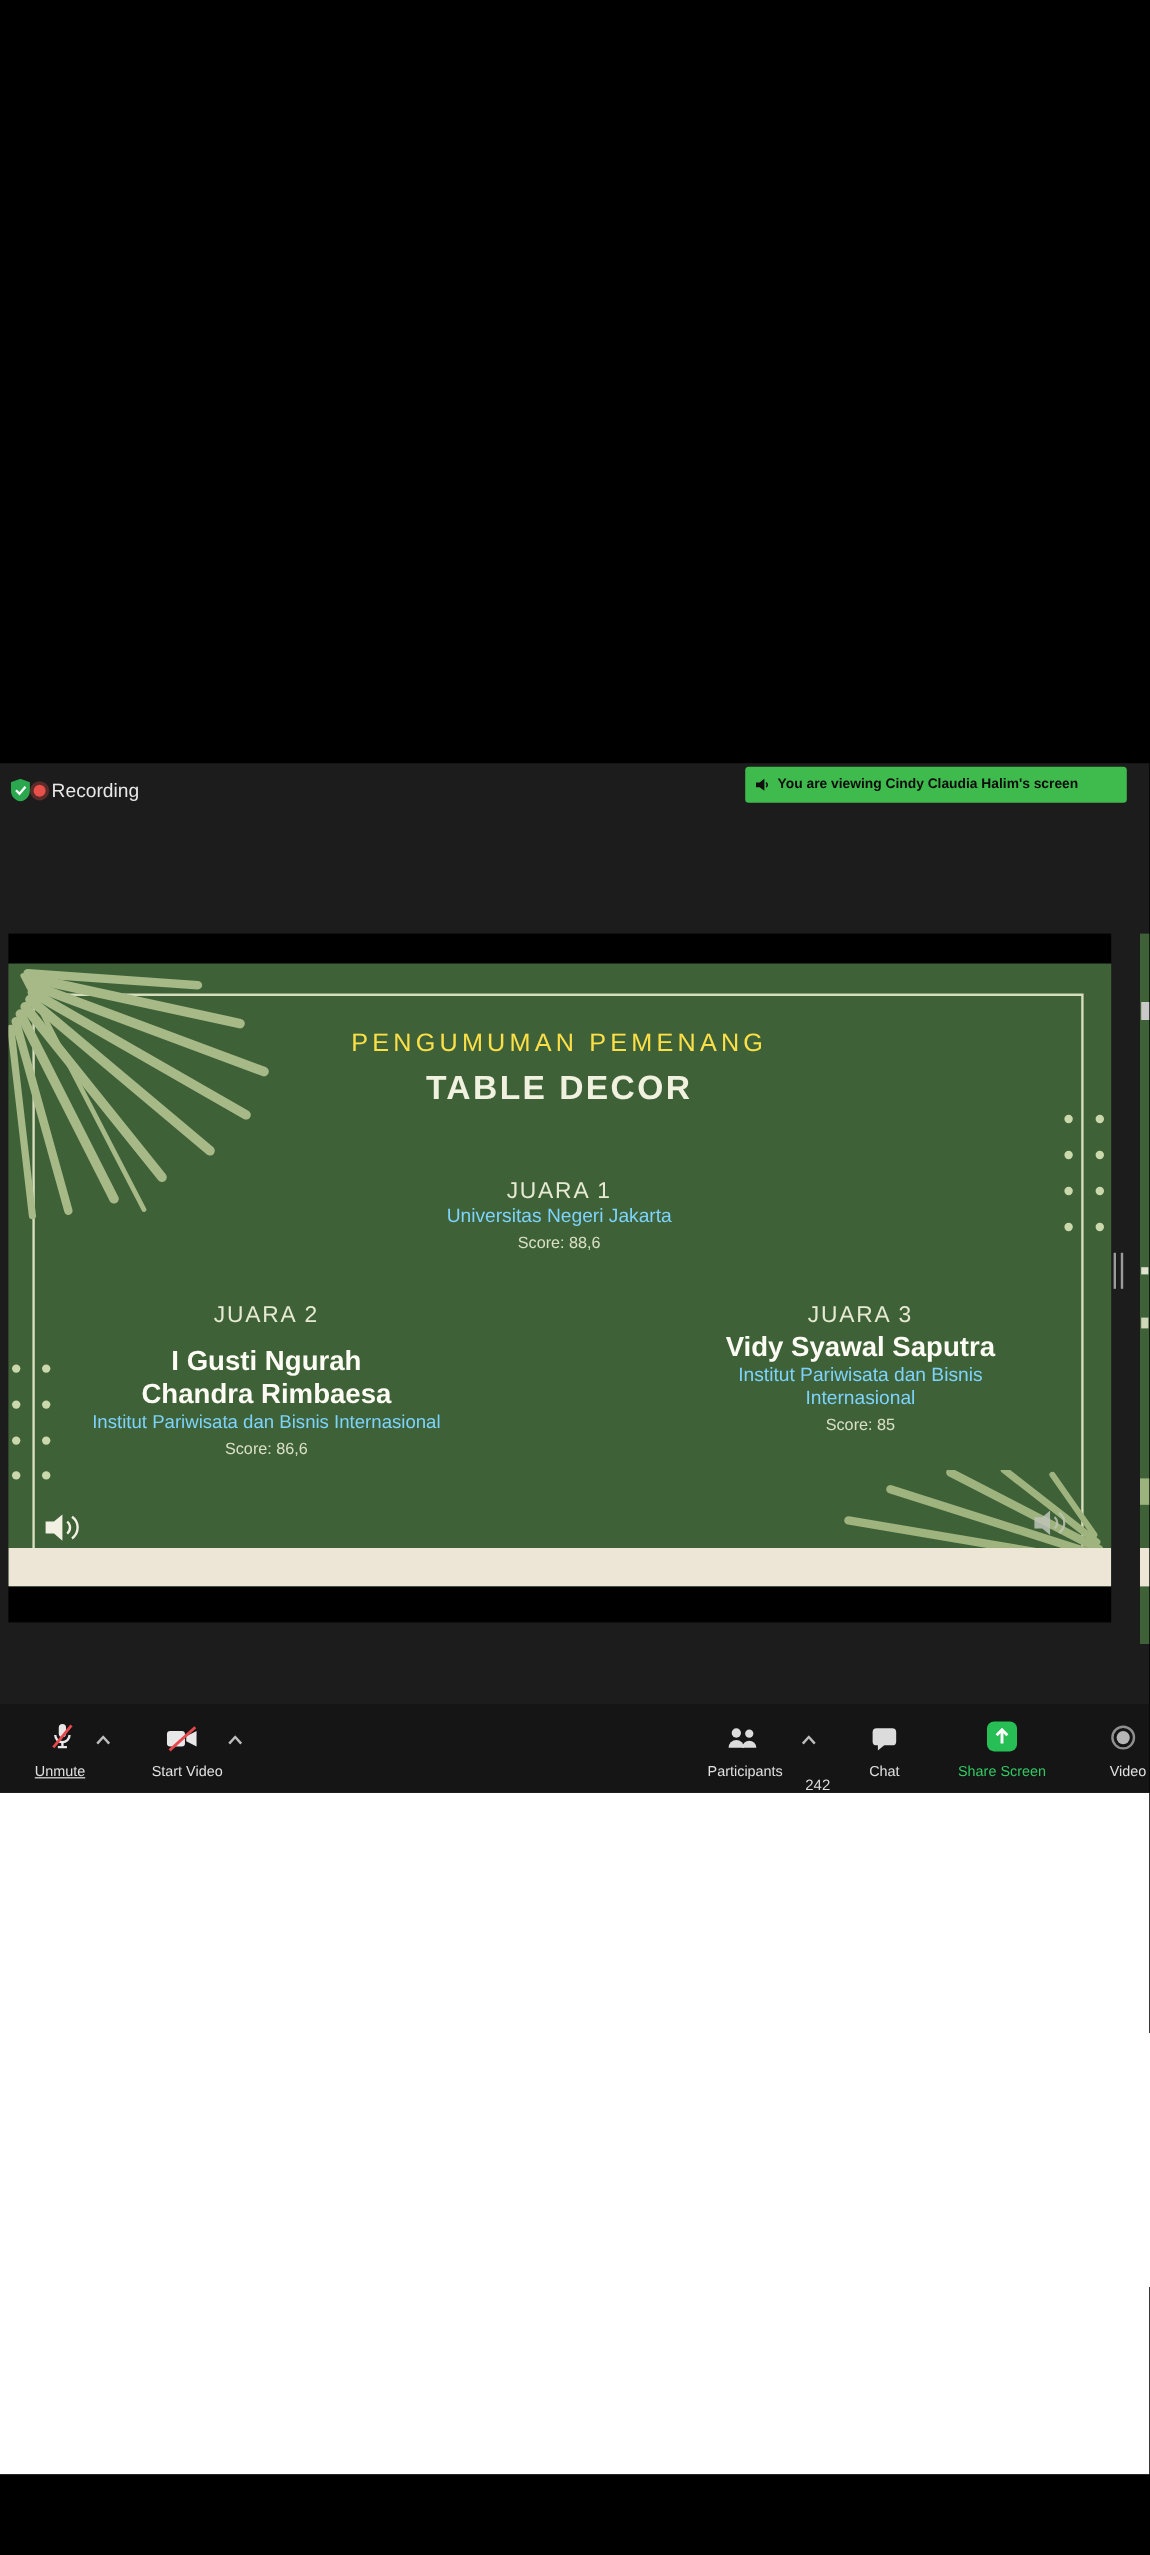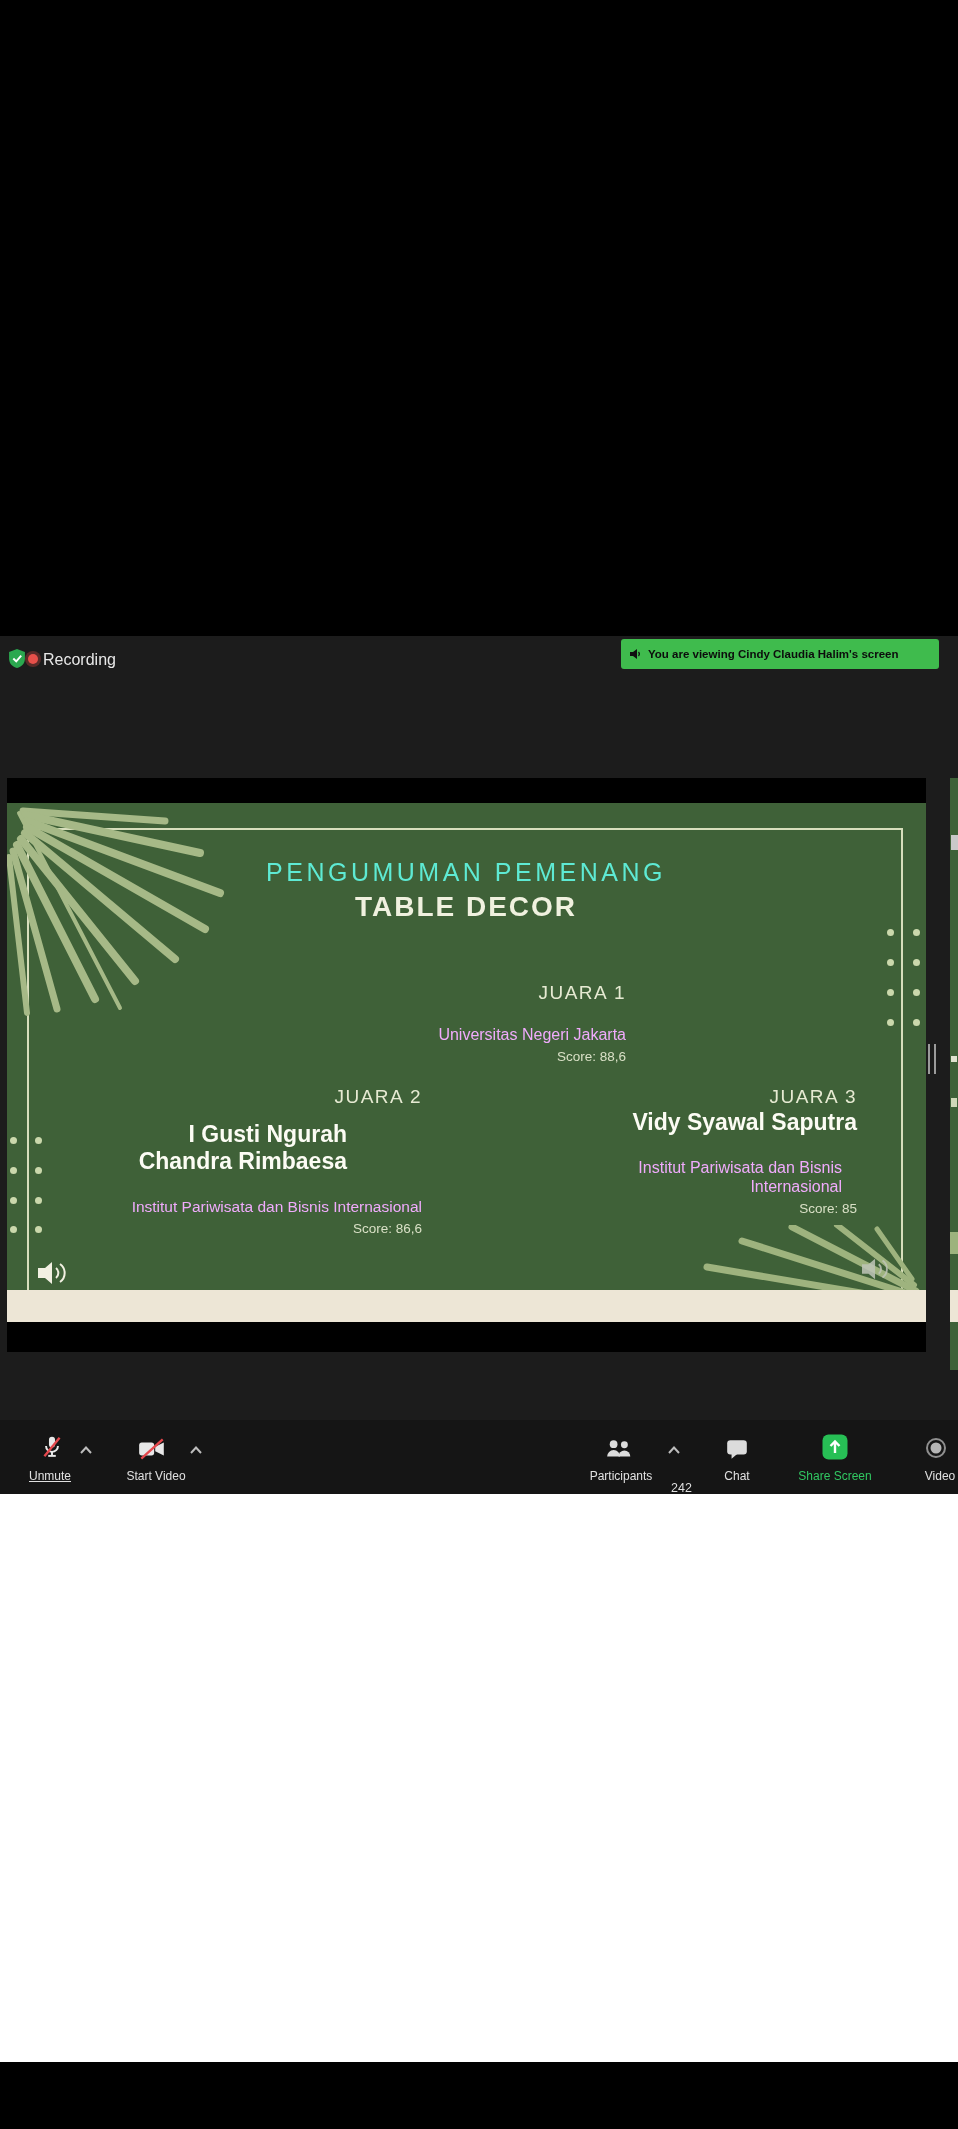--- a/index.html
+++ b/index.html
@@ -20,26 +20,26 @@
                display:flex;align-items:center;gap:6px;padding-left:9px;box-sizing:border-box;}
   #view-banner span{font-size:11.5px;font-weight:bold;color:#0c0c0c;white-space:nowrap;}
 
   
   .letterbox{left:7px;width:919px;background:#000;}
   #slide{left:7px;top:803px;width:919px;height:519px;overflow:hidden;background:#3f6138;}
   #slide-cream{position:absolute;left:0;top:487px;width:919px;height:32px;background:#ede6d6;}
   #slide-frame{position:absolute;left:20px;top:25px;width:876px;height:462px;
                border:2px solid rgba(223,229,195,.95);border-bottom:none;box-sizing:border-box;}
   .slide-text{position:absolute;transform:translateX(-50%);text-align:center;white-space:nowrap;}
-  #slide-title{left:459px;top:55px;font-size:25px;letter-spacing:3.5px;color:#5eead4;}
+  #slide-title{left:459px;top:55px;font-size:21px;letter-spacing:3.5px;color:#fde047;}
   #slide-subtitle{left:459px;top:88px;font-size:28px;font-weight:bold;letter-spacing:2px;color:#f0f1df;}
-  .winner{position:absolute;transform:translateX(-50%);text-align:right;}
+  .winner{position:absolute;transform:translateX(-50%);text-align:center;}
   .winner .rank{font-size:19px;letter-spacing:1.5px;line-height:20px;color:#e6ead2;}
   .winner .name{font-size:23px;font-weight:bold;line-height:27px;margin:2px auto 0;color:#fcfcf4;}
-  .winner .inst{font-size:16px;line-height:19px;margin:22px auto 0;color:#f0abfc;}
+  .winner .inst{font-size:16px;line-height:19px;margin:1px auto 0;color:#7dd3fc;}
   .winner .score{font-size:13.5px;line-height:15px;margin:5px auto 0;color:#d9e0c6;}
   #winner-1{left:459px;top:180px;width:320px;}
   #winner-2{left:215px;top:284px;width:400px;}
   #winner-2 .name{width:250px;margin-top:14px;}
   #winner-2 .inst{font-size:15.5px;}
   #winner-3{left:710px;top:284px;width:280px;}
   #winner-3 .inst{width:250px;}
   .dot{position:absolute;width:7px;height:7px;border-radius:50%;background:#cbd8ac;}
 
   

